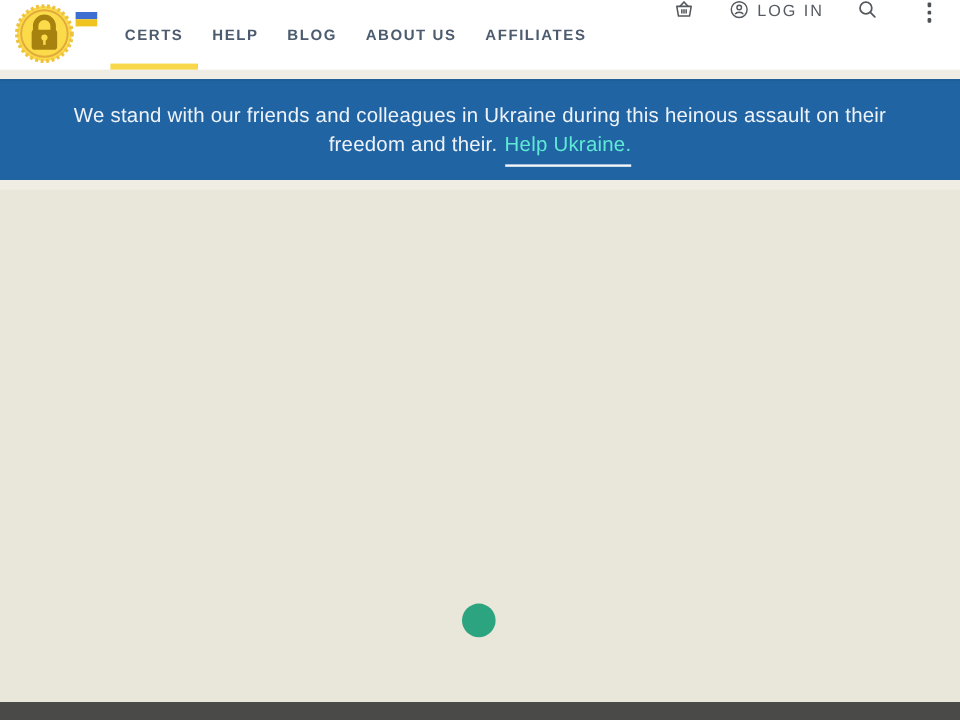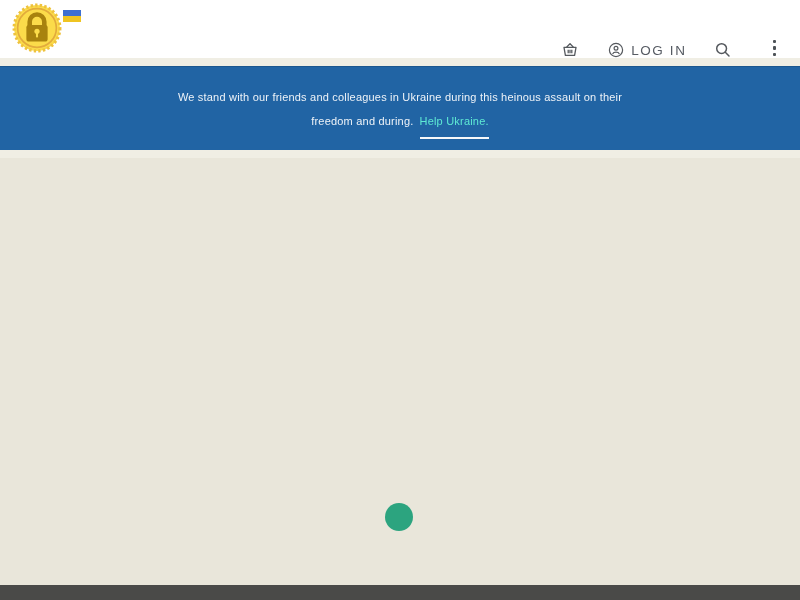--- a/index.html
+++ b/index.html
@@ -47,21 +47,21 @@
   }
   .nav-item.active::after {
     content: "";
     position: absolute; left: 0; right: 0; bottom: 0;
     height: 5px;
     background: #f8d84a;
   }
 
   .header-actions {
     position: absolute; right: 0; top: 0; height: 58px;
-    display: flex; align-items: flex-end;
+    display: flex; align-items: flex-start;
     padding-right: 22px;
   }
   .action-btn {
     display: flex; align-items: center;
     cursor: pointer;
     color: #5f6469;
   }
   .btn-cart { margin-right: 30px; }
   .btn-login { margin-right: 28px; }
   .btn-search { margin-right: 40px; }
@@ -77,21 +77,21 @@
   
   .banner {
     position: absolute; top: 66px; left: 0;
     width: 800px; height: 84px;
     background: #2164a4;
     border-top: 1px solid #1b578f;
     display: flex; flex-direction: column;
     align-items: center; justify-content: center;
     text-align: center;
     color: #eef3f8;
-    font-size: 11px;
+    font-size: 17px;
     letter-spacing: 0.2px;
     line-height: 24px;
   }
   .banner-link {
     display: inline-block;
     margin-left: 6px;
     color: #5eead4;
     border-bottom: 2px solid #f5f8fb;
     padding-bottom: 4px;
     margin-bottom: -6px;
@@ -132,20 +132,27 @@
       <rect x="13.8" y="21" width="20.4" height="16" rx="2.5" fill="#a8820e"></rect>
       <circle cx="24" cy="27.2" r="2.5" fill="#fbdb4a"></circle>
       <rect x="23" y="28.2" width="2" height="4.8" fill="#fbdb4a"></rect>
     </svg>
     <div class="flag">
       <div class="flag-top"></div>
       <div class="flag-bottom"></div>
     </div>
   </div>
 
+  <ul class="nav">
+    <li class="nav-item active">CERTS</li>
+    <li class="nav-item">HELP</li>
+    <li class="nav-item">BLOG</li>
+    <li class="nav-item">ABOUT US</li>
+    <li class="nav-item">AFFILIATES</li>
+  </ul>
 
   <div class="header-actions">
 
     <div class="action-btn btn-cart">
       <svg width="16" height="16" viewBox="0 0 16 16" fill="none" stroke="#55595e" stroke-width="1.3" stroke-linejoin="round">
         <path d="M4.6 5.3 L8 1.6 L11.4 5.3"></path>
         <path d="M2 5.3 H14 L12.6 13.4 H3.4 Z"></path>
         <path d="M6.2 7.8 v3.4 M8 7.8 v3.4 M9.8 7.8 v3.4"></path>
       </svg>
     </div>
@@ -171,21 +178,21 @@
       <span class="dot"></span>
       <span class="dot"></span>
     </div>
 
   </div>
 </div>
 
 <div class="banner">
   <div>We stand with our friends and colleagues in Ukraine during this heinous assault on their</div>
   <div>
-    <span>freedom and during.</span><a class="banner-link">Help Ukraine.</a>
+    <span>freedom and their.</span><a class="banner-link">Help Ukraine.</a>
   </div>
 </div>
 
 <div class="content">
   <div class="loader-dot"></div>
 </div>
 
 <div class="footer"></div>
 
 </body></html>

